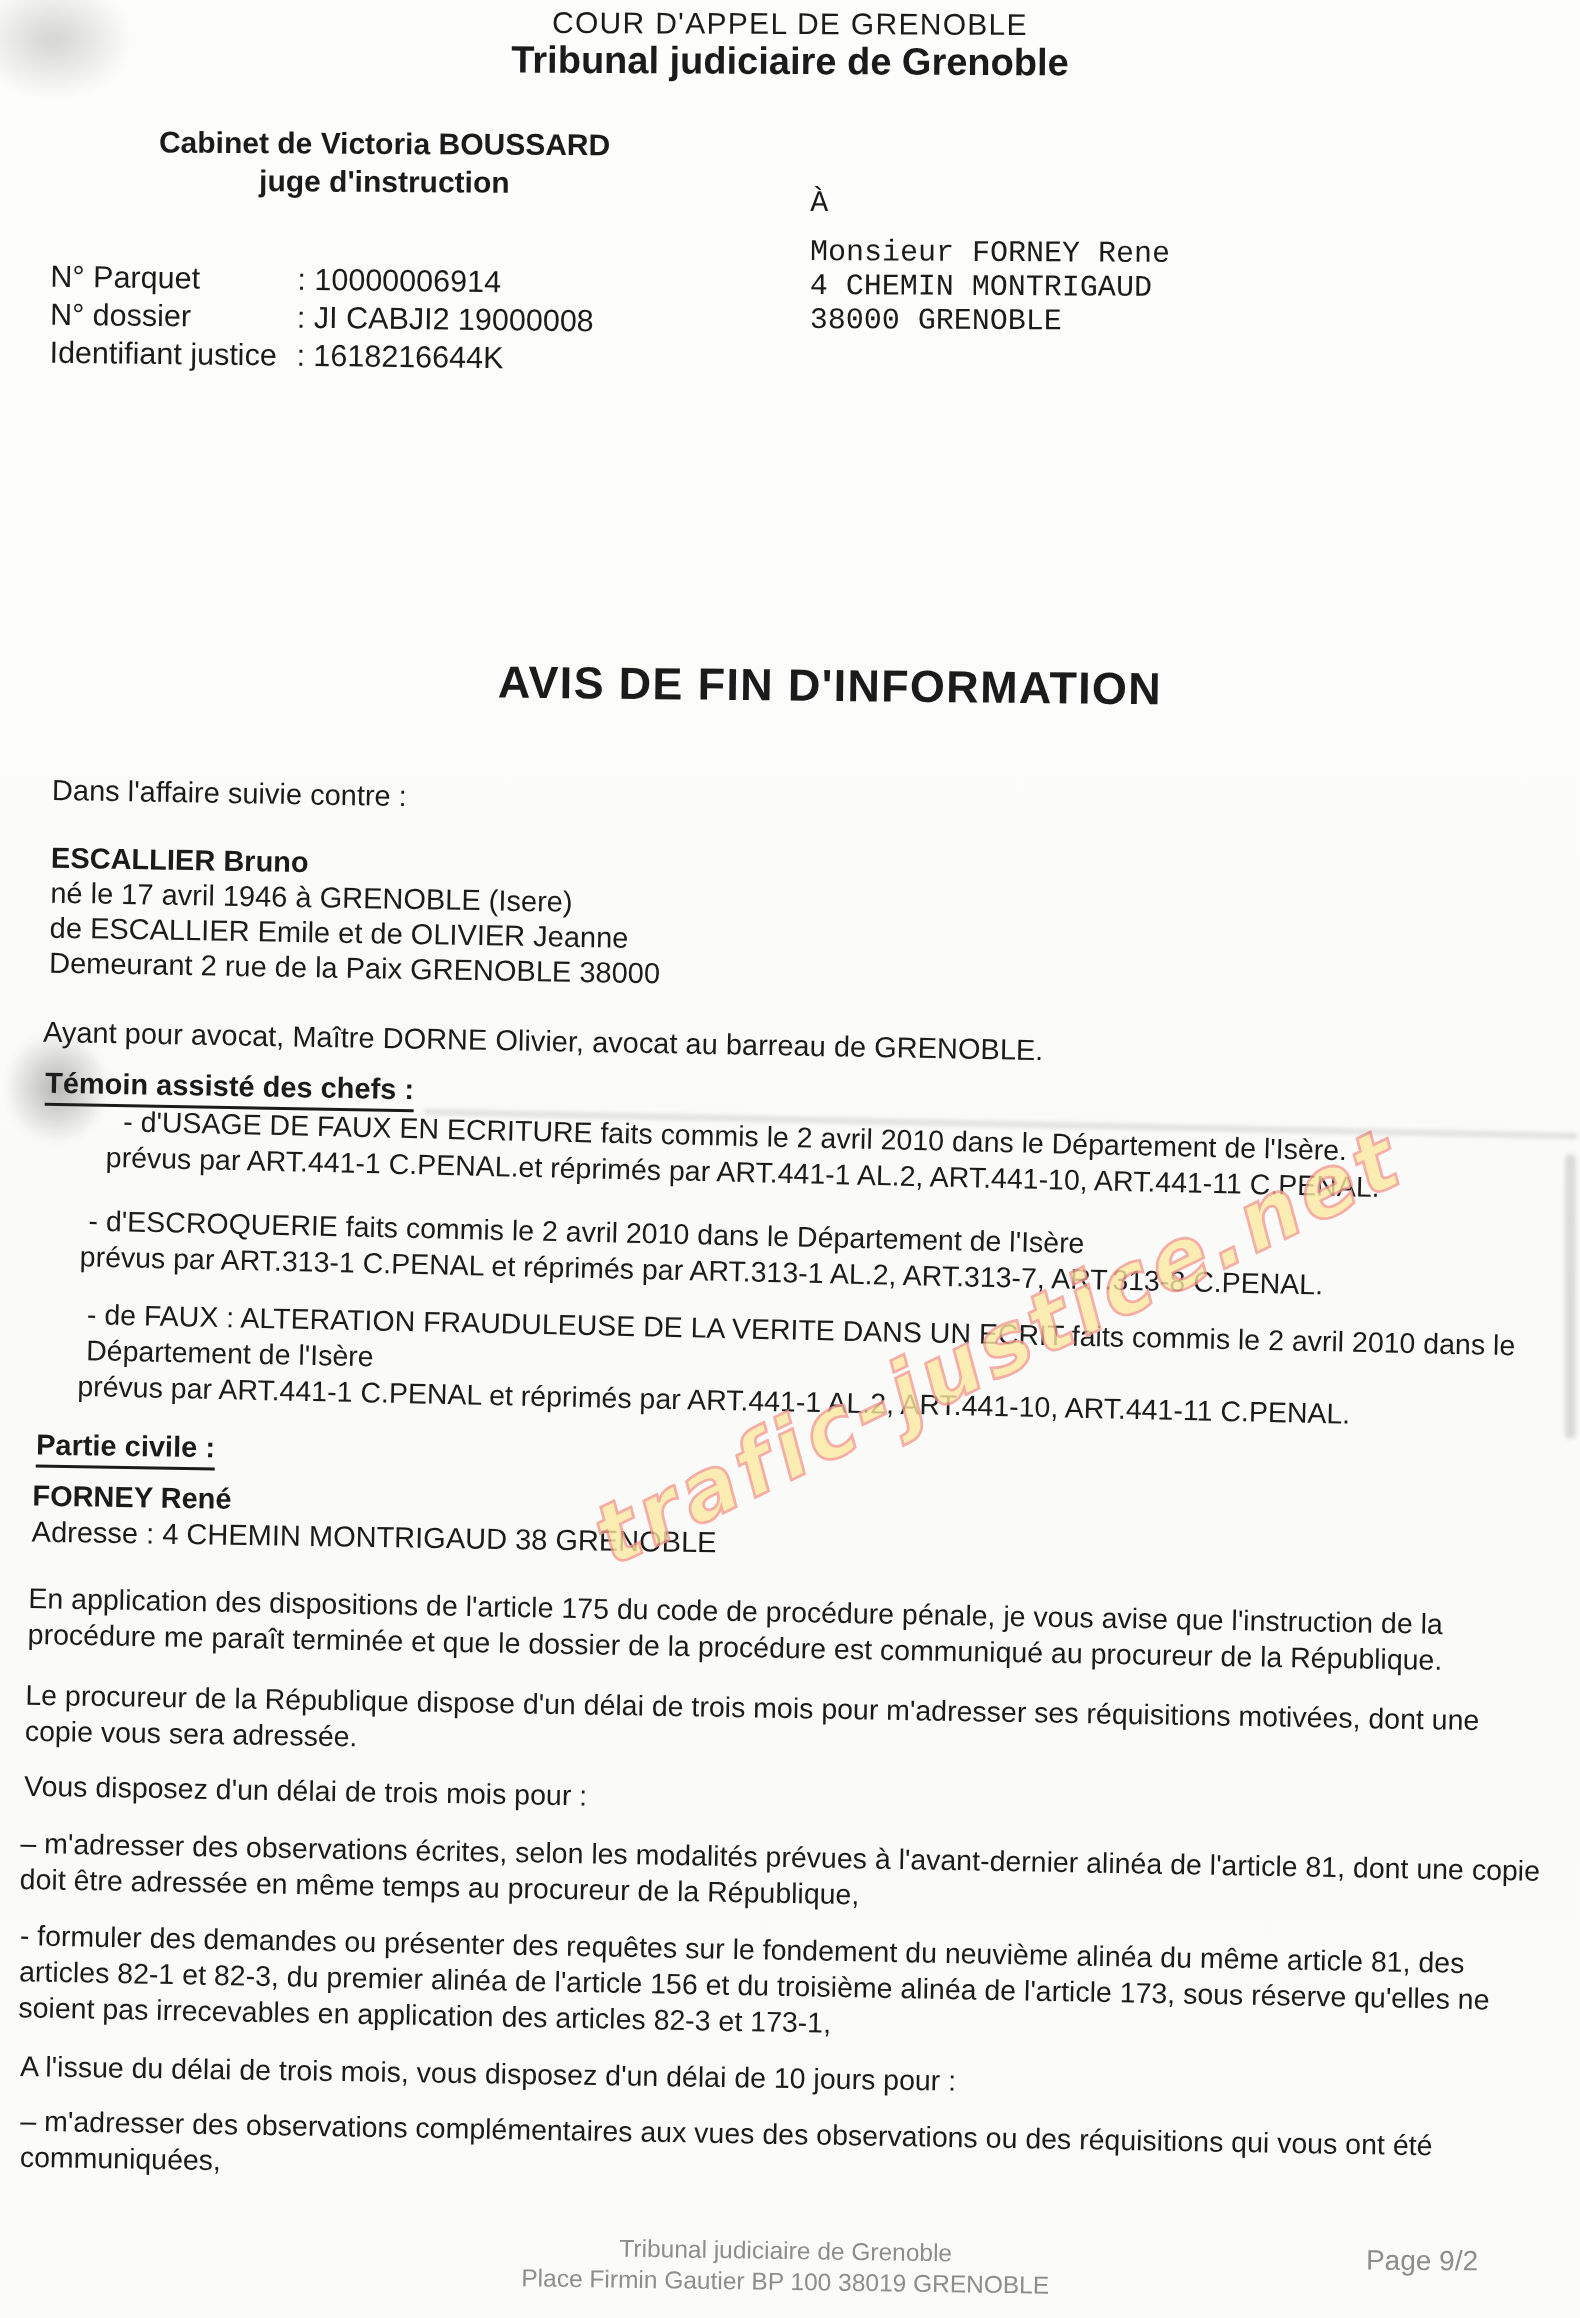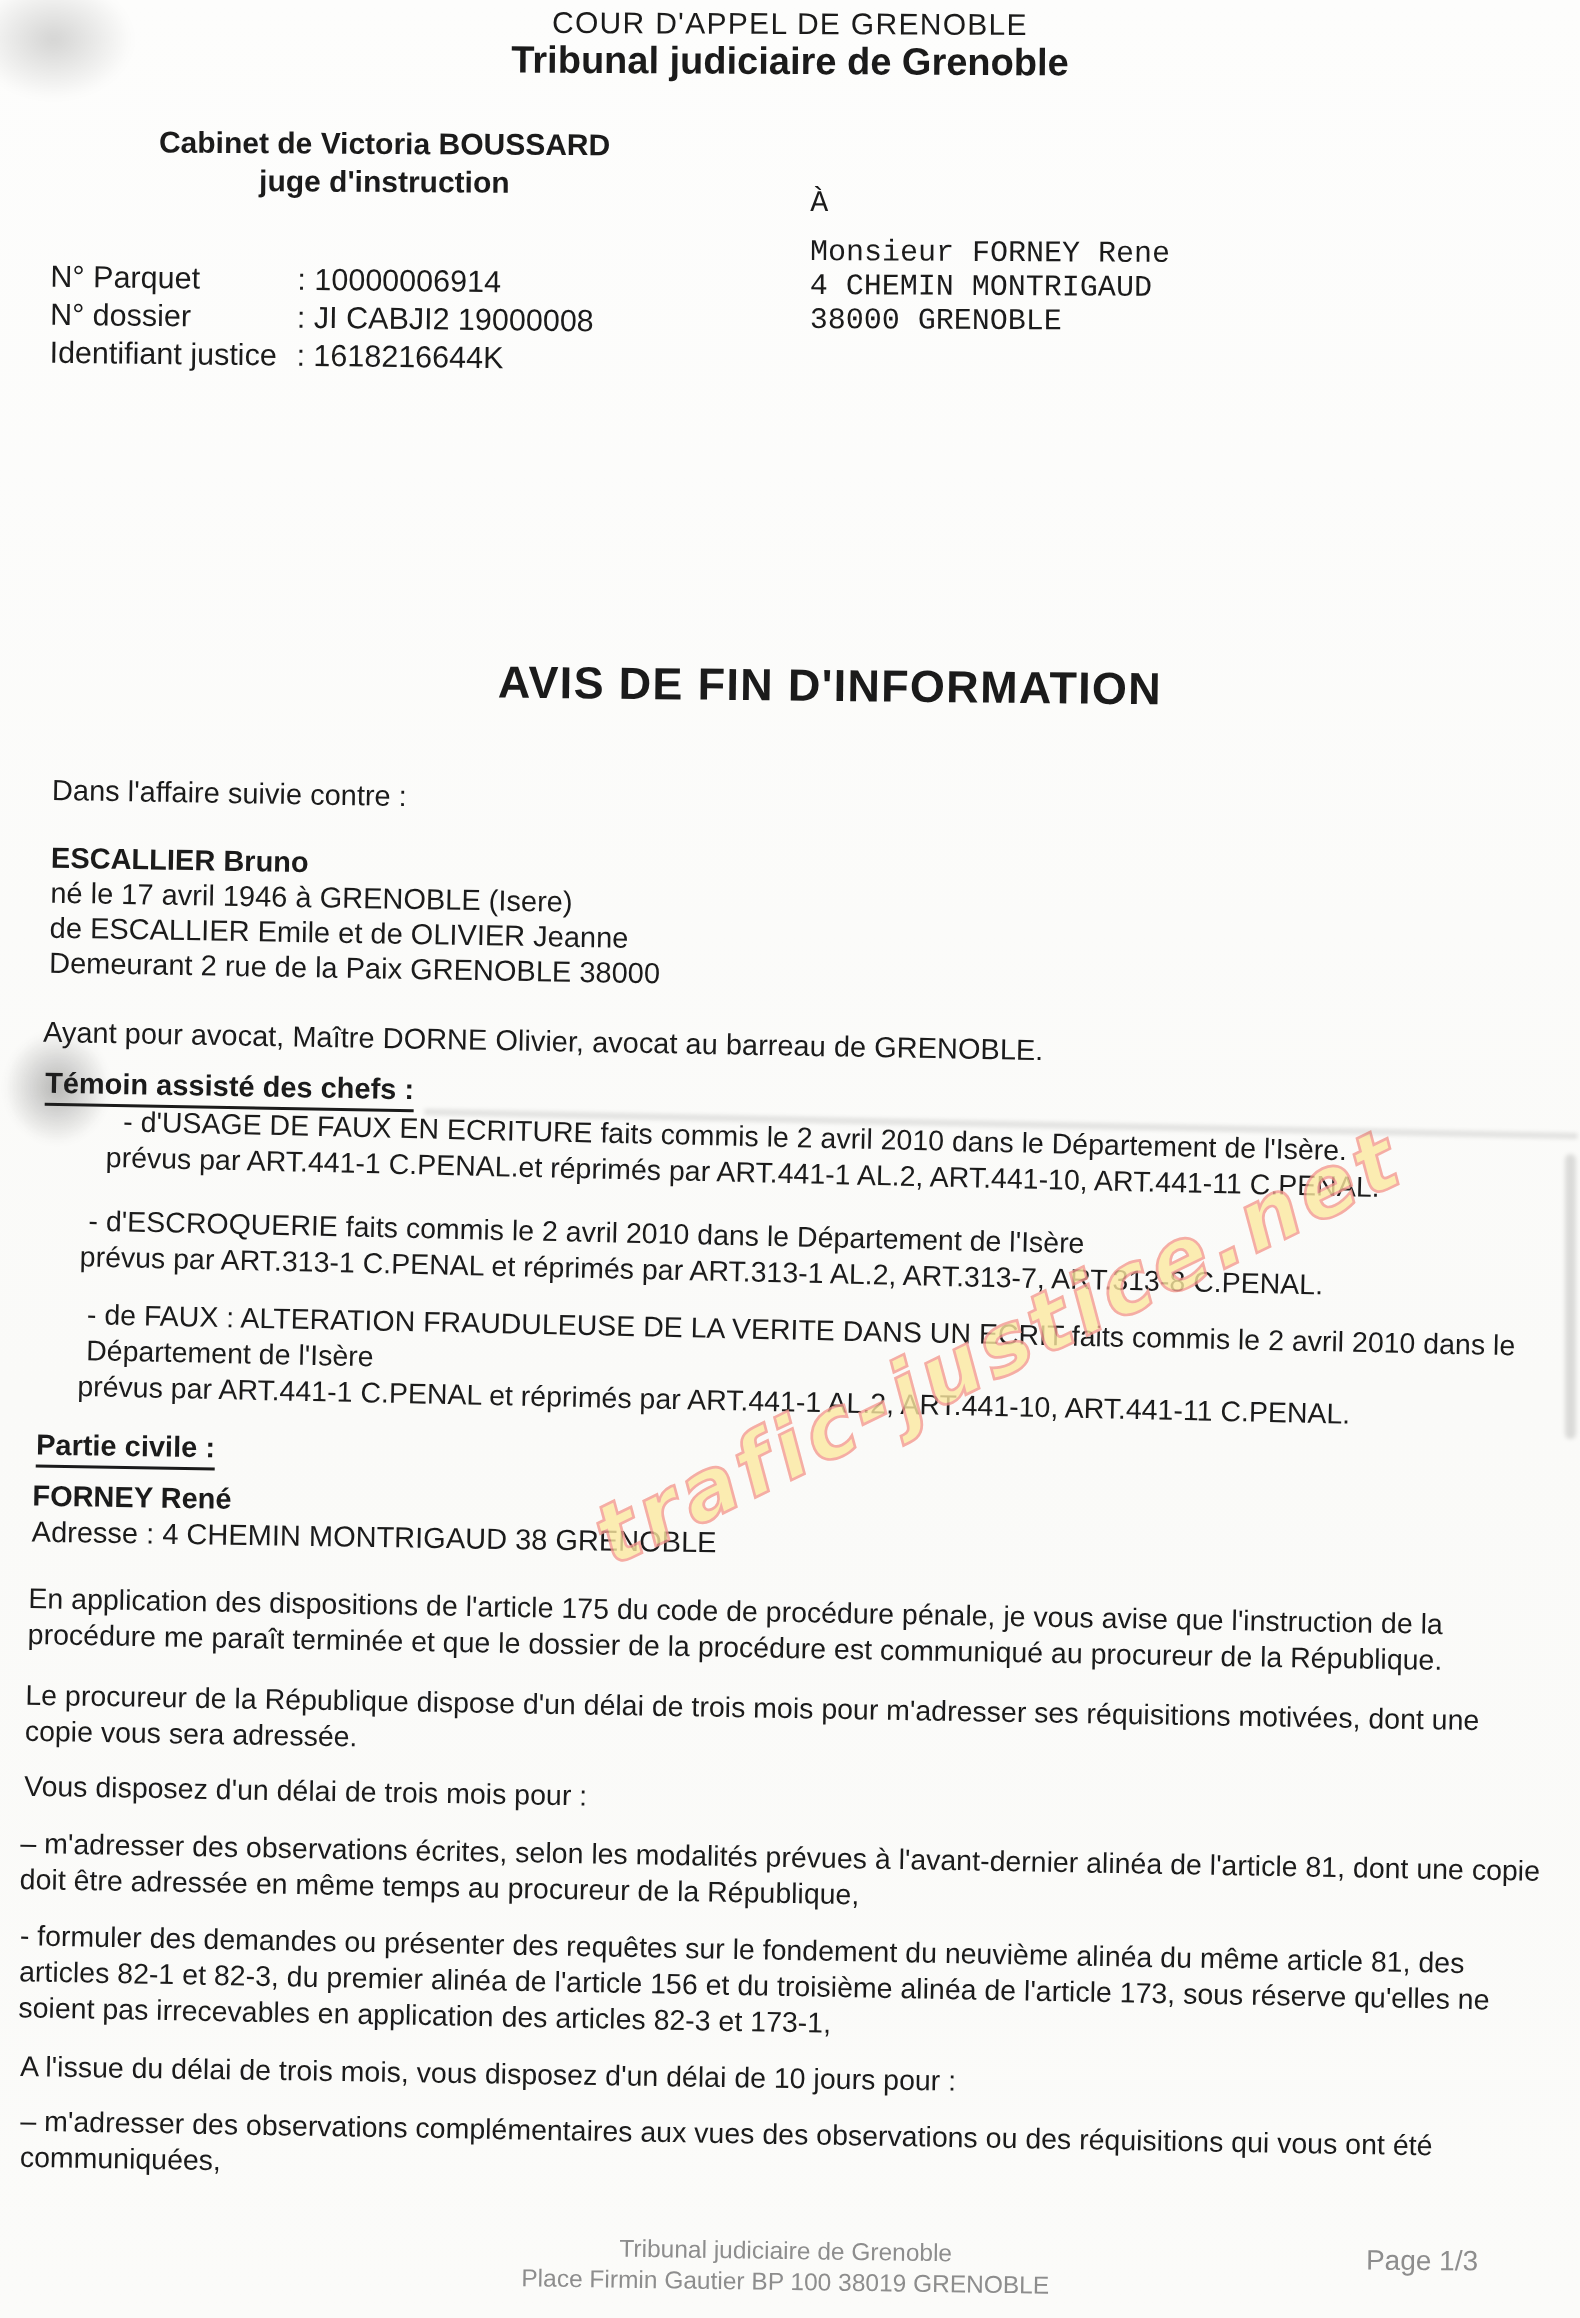--- a/index.html
+++ b/index.html
@@ -170,21 +170,21 @@
   <div class="abs para p5">- formuler des demandes ou présenter des requêtes sur le fondement du neuvième alinéa du même article 81, des articles 82-1 et 82-3, du premier alinéa de l'article 156 et du troisième alinéa de l'article 173, sous réserve qu'elles ne soient pas irrecevables en application des articles 82-3 et 173-1,</div>
   <div class="abs para p6">A l'issue du délai de trois mois, vous disposez d'un délai de 10 jours pour :</div>
   <div class="abs para p7">– m'adresser des observations complémentaires aux vues des observations ou des réquisitions qui vous ont été communiquées,</div>
 
   <div class="abs watermark">trafic-justice.net</div>
 
   <div class="abs footer-c">
     <div>Tribunal judiciaire de Grenoble</div>
     <div>Place Firmin Gautier BP 100 38019 GRENOBLE</div>
   </div>
-  <div class="abs footer-p">Page 1/3</div>
+  <div class="abs footer-p">Page 9/2</div>
 
   <div class="smudge smudge1"></div>
   <div class="smudge smudge2"></div>
   <div class="smudge smudge3"></div>
   <div class="smudge smudge4"></div>
 
   <svg class="noise" xmlns="http://www.w3.org/2000/svg" viewBox="0 0 2383 3496" width="1580" height="2319">
     <filter id="specks" x="0" y="0" width="100%" height="100%">
       <feTurbulence type="fractalNoise" baseFrequency="0.55" numOctaves="2" seed="7"></feTurbulence>
       <feColorMatrix type="matrix" values="0 0 0 0 0

